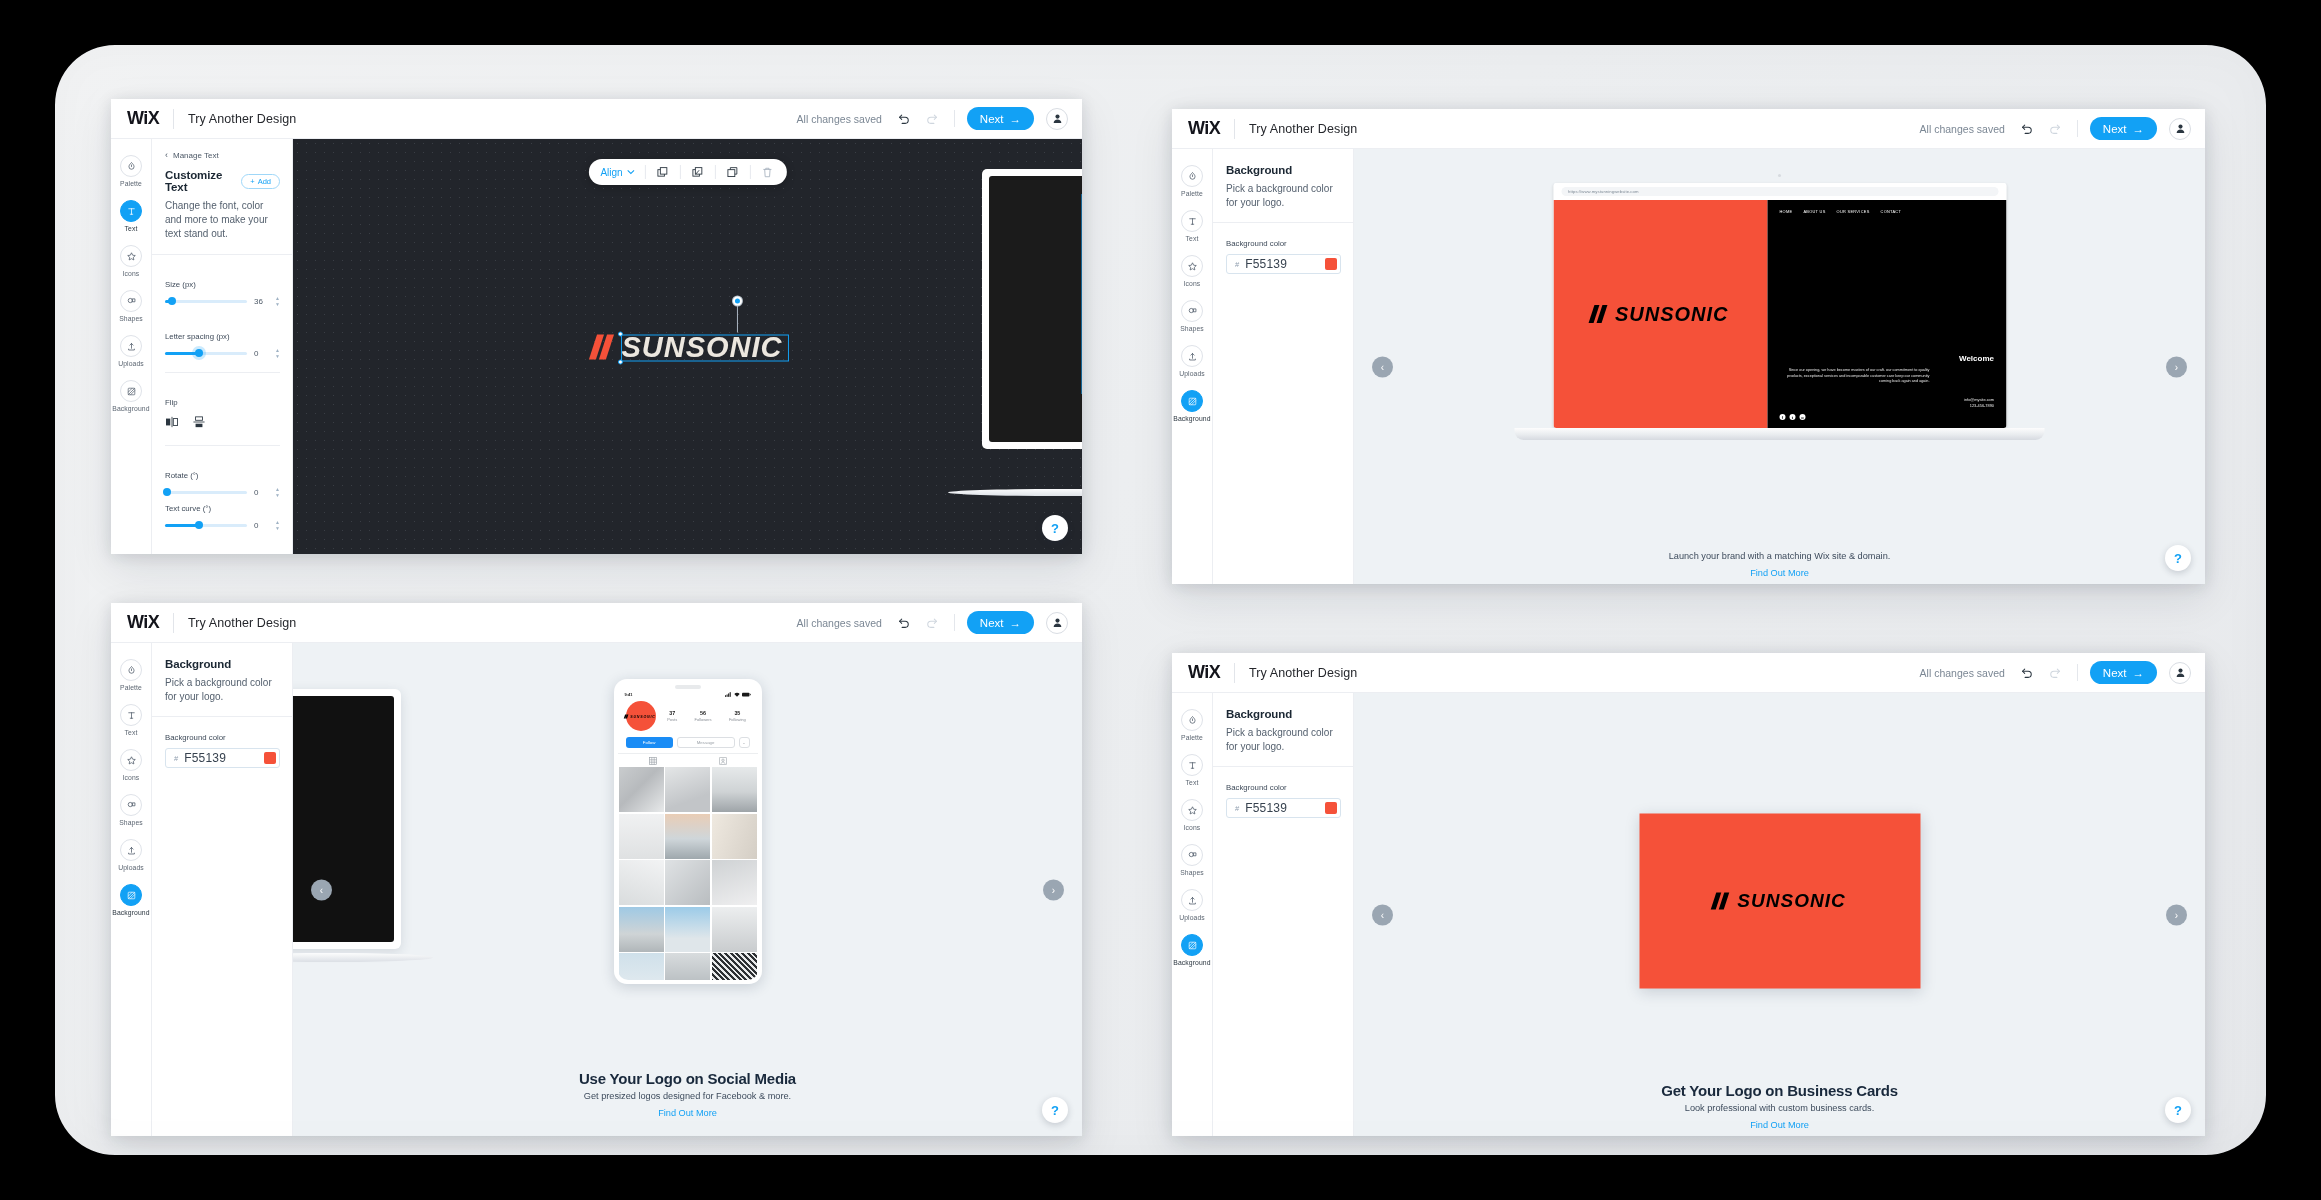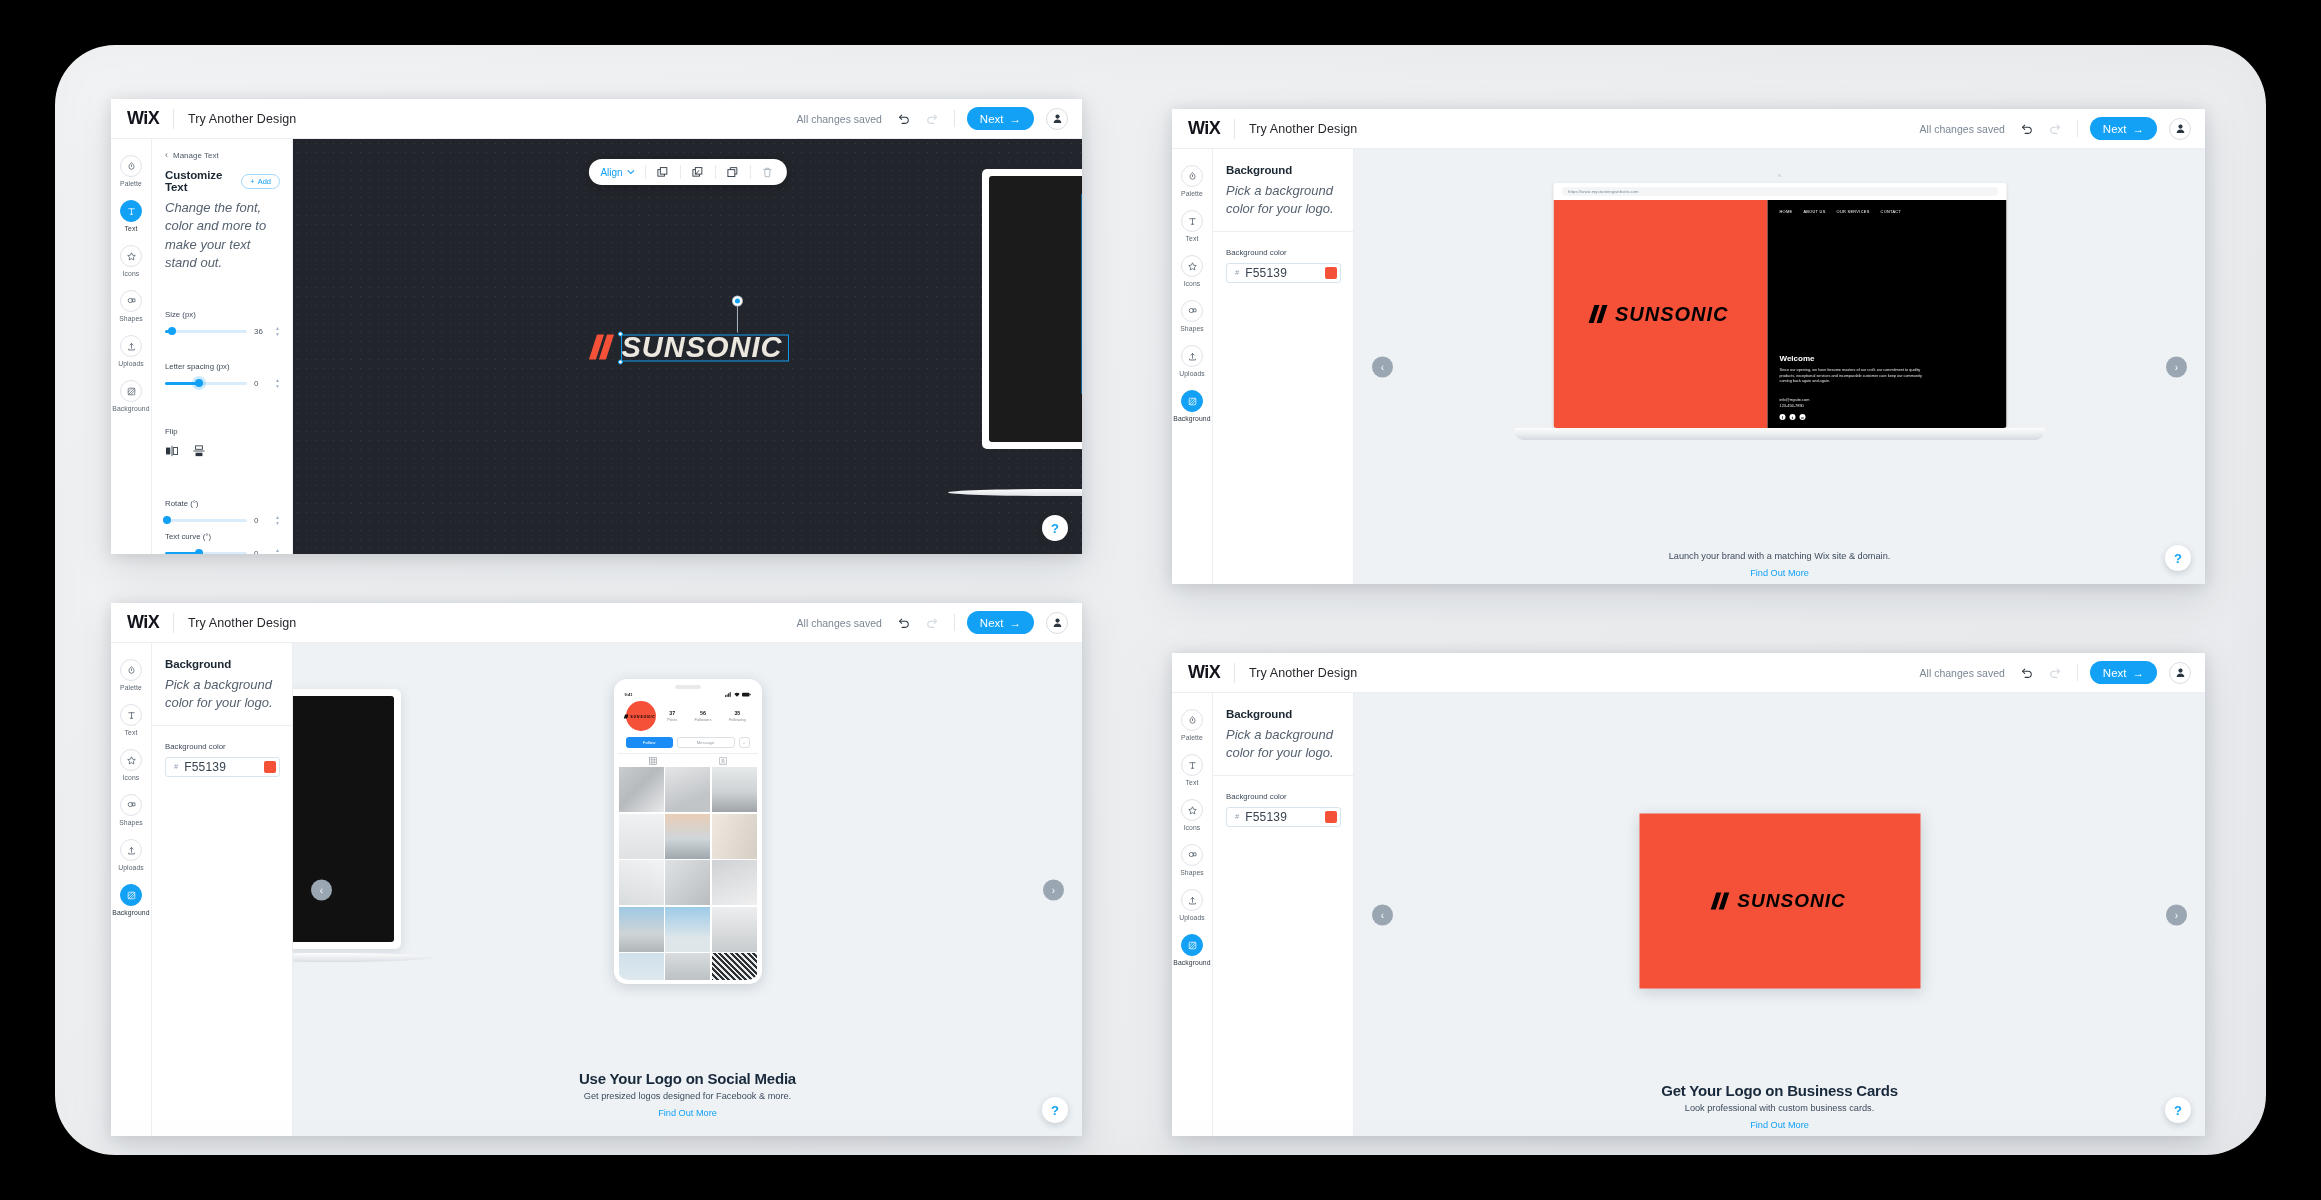--- a/index.html
+++ b/index.html
@@ -96,21 +96,21 @@
   .back-row{display:flex;align-items:center;gap:5px;margin-bottom:9px;}
   .back-row .chev{color:#4d5967;font-size:9px;line-height:1;}
   .back-lbl{font-size:8px;color:#4d5967;}
   .panel-title-row{display:flex;align-items:center;justify-content:space-between;margin-bottom:6px;}
   .panel-title{font-size:11.5px;font-weight:700;color:#1b2733;letter-spacing:-.1px;}
   .add-btn{
     border:1px solid #9fd7f8;color:#12a1f5;border-radius:20px;
     font-size:7.5px;padding:2px 8px;display:flex;align-items:center;gap:3px;
     white-space:nowrap;
   }
-  .panel-sub{font-size:13px;line-height:1.42;color:#55616f;font-style:italic;}
+  .panel-sub{font-size:10px;line-height:1.42;color:#55616f;}
   .panel-hr{height:1px;background:#eceef2;margin:12px -12px 0 -13px;}
   .ctl{margin-top:25px;}
   .ctl-lbl{font-size:7.8px;color:#3f4b5a;margin-bottom:7px;}
   .slider-row{display:flex;align-items:center;gap:7px;}
   .track{position:relative;flex:1;height:3px;border-radius:3px;background:#d9ecfb;}
   .track .fill{position:absolute;left:0;top:0;bottom:0;border-radius:3px;background:#12a1f5;}
   .knob{position:absolute;top:50%;width:8px;height:8px;border-radius:50%;background:#12a1f5;transform:translate(-50%,-50%);}
   .knob.halo{box-shadow:0 0 0 3px rgba(18,161,245,.22);}
   .num{font-size:8px;color:#4d5967;width:14px;text-align:left;}
   .spin{display:flex;flex-direction:column;gap:1px;color:#9fb2c4;font-size:5px;line-height:5px;align-items:center;}
@@ -183,21 +183,21 @@
     display:flex;flex-direction:column;
   }
   .lp-urlbar{height:17px;background:#fff;display:flex;align-items:center;padding:0 8px;}
   .lp-url{
     flex:1;height:9px;background:#f3f5f7;border-radius:6px;
     font-size:4.2px;color:#7d8995;display:flex;align-items:center;padding-left:7px;
     letter-spacing:.1px;
   }
   .lp-content{flex:1;display:flex;}
   .lp-left{flex:1;display:flex;align-items:center;justify-content:center;}
-  .lp-right{flex:1;background:#000;padding:9px 12px 8px 12px;display:flex;flex-direction:column;color:#fff;}
+  .lp-right{flex:1;background:#000;padding:9px 12px 8px 12px;display:flex;flex-direction:column;color:#fff;text-align:right;}
   .lp-nav{display:flex;gap:11px;justify-content:flex-start;font-size:3.9px;letter-spacing:.3px;color:#fff;}
   .lp-welcome{font-size:8px;font-weight:700;margin-top:auto;}
   .lp-para{font-size:3.8px;line-height:1.55;margin-top:5px;color:#e6e6e6;max-width:150px;}
   .lp-contact{font-size:3.9px;line-height:1.5;margin-top:12px;color:#eaeaea;}
   .lp-social{display:flex;gap:4px;margin-top:5px;}
   .soc{width:6px;height:6px;border-radius:50%;background:#fff;display:flex;align-items:center;justify-content:center;color:#000;font-size:4px;font-weight:700;}
   .laptop-base{
     position:absolute;left:50%;transform:translateX(-50%);
     background:linear-gradient(180deg,#fdfdfd 0%,#e9ecef 55%,#d6dae0 100%);
     border-radius:0 0 9px 9px;

